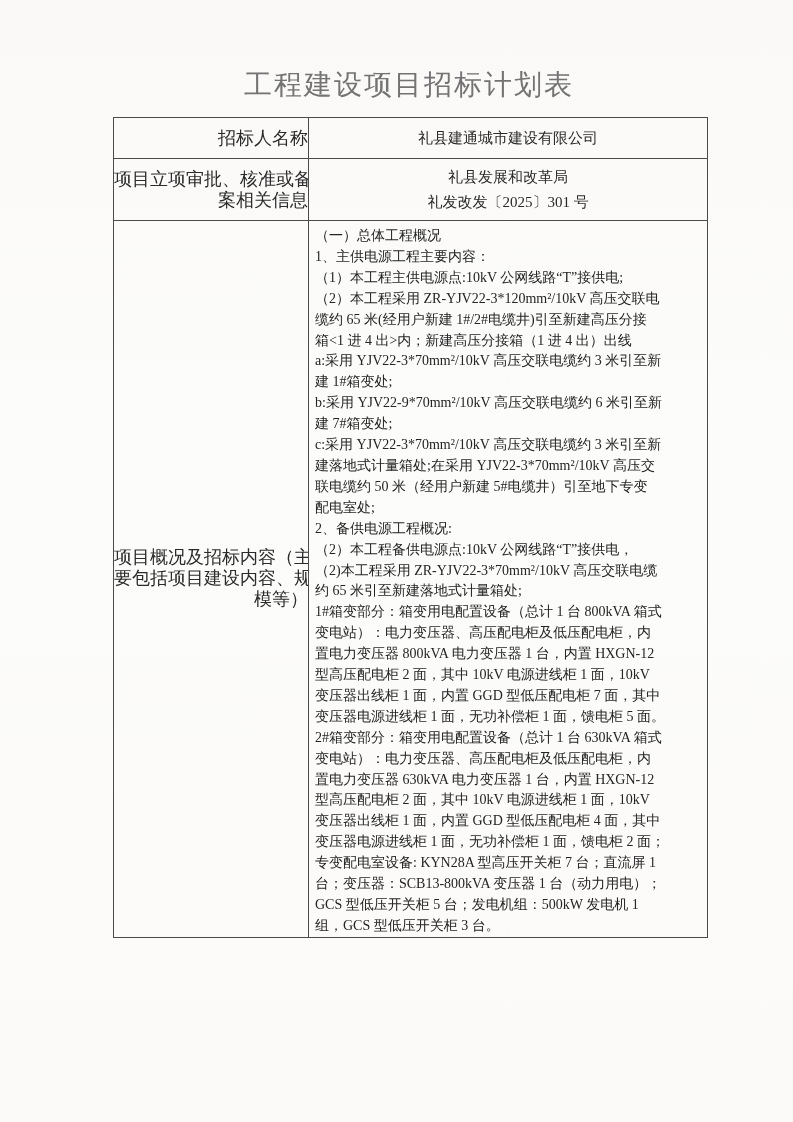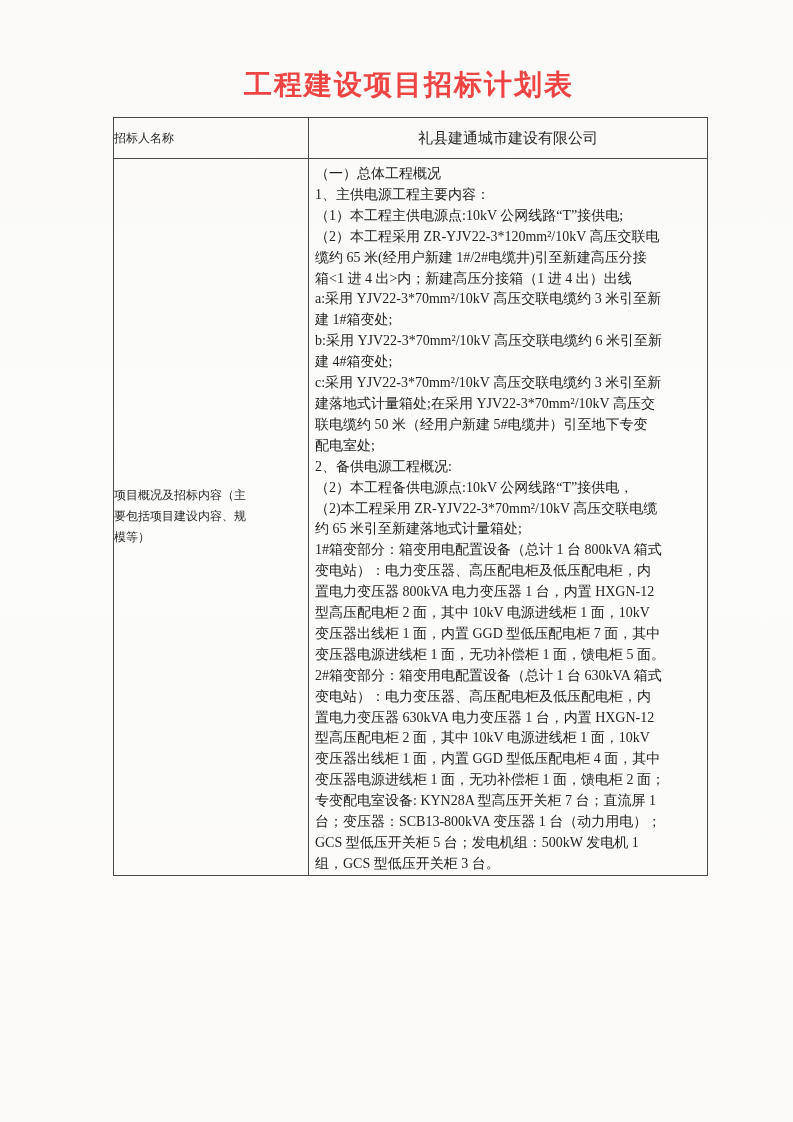--- a/index.html
+++ b/index.html
@@ -21,41 +21,41 @@
     width: 793px;
     height: 1122px;
   }
   .doc-title {
     position: absolute;
     left: 113px;
     top: 66px;
     width: 592px;
     text-align: center;
     font-size: 28px;
-    font-weight: bold;
+    font-weight: normal;
     letter-spacing: 2px;
-    color: #ef4444;
+    color: #737373;
   }
   table.main-table {
     position: absolute;
     left: 113px;
     top: 117px;
     width: 592px;
     border-collapse: collapse;
     table-layout: fixed;
   }
   table.main-table td {
     border: 1.5px solid #4a4a4a;
     padding: 0;
     vertical-align: middle;
   }
   td.label-cell {
     width: 194px;
-    text-align: left;
-    font-size: 12px;
+    text-align: right;
+    font-size: 18px;
     color: #2a2a2a;
   }
   td.value-cell {
     width: 398px;
     text-align: center;
     font-size: 15px;
     color: #2a2a2a;
   }
   .label-line, .value-line {
     line-height: 21px;
@@ -96,38 +96,48 @@
   <table class="main-table">
     <tbody>
       <tr class="r1">
         <td class="label-cell">
             <div class="label-line">招标人名称</div>
           </td>
         <td class="value-cell">
             <div class="value-line">礼县建通城市建设有限公司</div>
           </td>
       </tr>
+      <tr class="r4">
+        <td class="label-cell">
+            <div class="label-line">项目立项审批、核准或备</div>
+            <div class="label-line">案相关信息</div>
+          </td>
+        <td class="value-cell spaced-values">
+            <div class="value-line">礼县发展和改革局</div>
+            <div class="value-line">礼发改发〔2025〕301 号</div>
+          </td>
+      </tr>
       <tr class="r5">
         <td class="label-cell">
             <div class="label-line">项目概况及招标内容（主</div>
             <div class="label-line">要包括项目建设内容、规</div>
             <div class="label-line">模等）</div>
           </td>
         <td class="value-cell overview-cell">
           <div class="overview-text">
               <div class="overview-line">（一）总体工程概况</div>
               <div class="overview-line">1、主供电源工程主要内容：</div>
               <div class="overview-line">（1）本工程主供电源点:10kV 公网线路“T”接供电;</div>
               <div class="overview-line">（2）本工程采用 ZR-YJV22-3*120mm²/10kV 高压交联电</div>
               <div class="overview-line">缆约 65 米(经用户新建 1#/2#电缆井)引至新建高压分接</div>
               <div class="overview-line">箱&lt;1 进 4 出&gt;内；新建高压分接箱（1 进 4 出）出线</div>
               <div class="overview-line">a:采用 YJV22-3*70mm²/10kV 高压交联电缆约 3 米引至新</div>
               <div class="overview-line">建 1#箱变处;</div>
-              <div class="overview-line">b:采用 YJV22-3*70mm²/10kV 高压交联电缆约 6 米引至新</div>
-              <div class="overview-line">建 4#箱变处;</div>
+              <div class="overview-line">b:采用 YJV22-9*70mm²/10kV 高压交联电缆约 6 米引至新</div>
+              <div class="overview-line">建 7#箱变处;</div>
               <div class="overview-line">c:采用 YJV22-3*70mm²/10kV 高压交联电缆约 3 米引至新</div>
               <div class="overview-line">建落地式计量箱处;在采用 YJV22-3*70mm²/10kV 高压交</div>
               <div class="overview-line">联电缆约 50 米（经用户新建 5#电缆井）引至地下专变</div>
               <div class="overview-line">配电室处;</div>
               <div class="overview-line">2、备供电源工程概况:</div>
               <div class="overview-line">（2）本工程备供电源点:10kV 公网线路“T”接供电，</div>
               <div class="overview-line">（2)本工程采用 ZR-YJV22-3*70mm²/10kV 高压交联电缆</div>
               <div class="overview-line">约 65 米引至新建落地式计量箱处;</div>
               <div class="overview-line">1#箱变部分：箱变用电配置设备（总计 1 台 800kVA 箱式</div>
               <div class="overview-line">变电站）：电力变压器、高压配电柜及低压配电柜，内</div>

